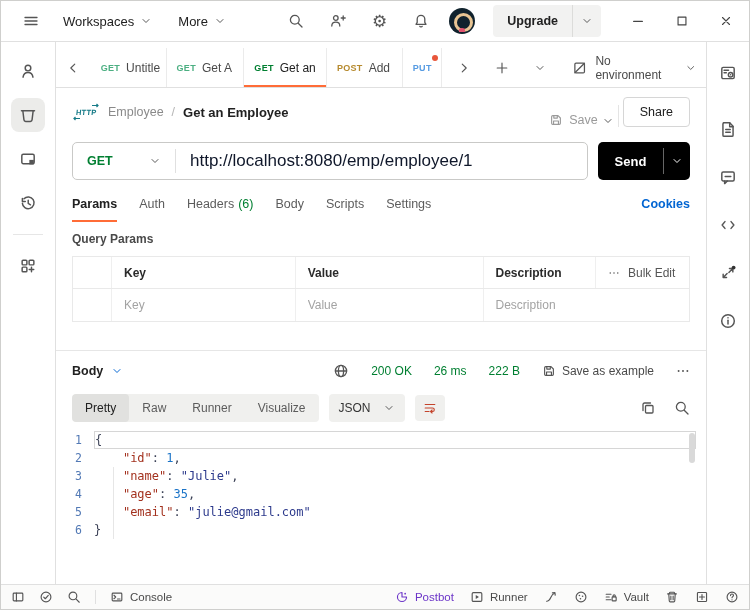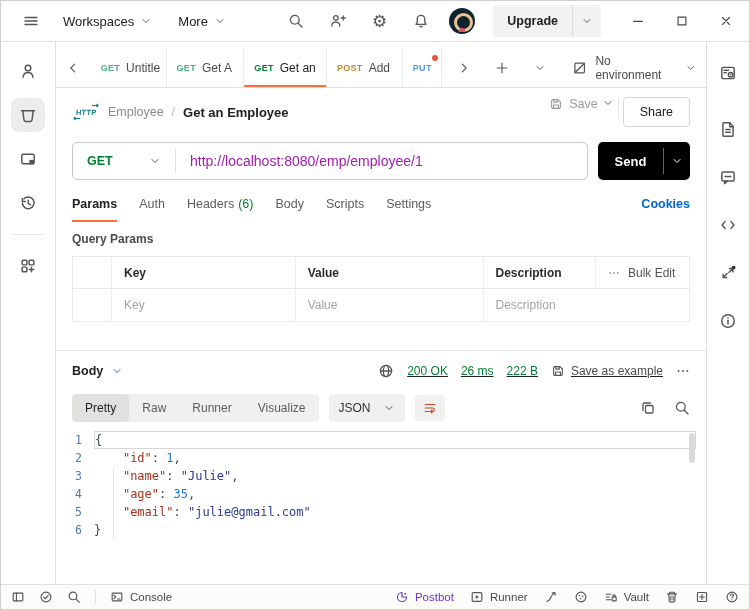--- a/index.html
+++ b/index.html
@@ -58,33 +58,33 @@
   .env-group { margin-left:auto; display:flex; align-items:center; gap:8px; padding:0 10px; cursor:pointer; }
   .env-label { font-size:12px; color:#4a4a4a; }
 
   
   .req-header { height:48px; display:flex; align-items:center; padding:0 16px; gap:8px; flex:0 0 auto; }
   .http-badge { position:relative; width:28px; height:20px; display:flex; align-items:center; justify-content:center; }
   .http-badge .txt { font-size:7.5px; font-weight:800; color:#157a87; letter-spacing:.2px; transform:skewX(-6deg); }
   .crumb-col { color:#8a8a8a; font-size:12.5px; }
   .crumb-sep { color:#b5b5b5; }
   .crumb-name { color:#212121; font-size:13px; font-weight:700; }
-  .req-header-right { margin-left:auto; display:flex; align-items:flex-start; gap:4px; }
+  .req-header-right { margin-left:auto; display:flex; align-items:flex-end; gap:4px; }
   .save-btn { display:flex; align-items:center; gap:6px; color:#9a9a9a; cursor:pointer; }
   .save-btn .ic { stroke:#9a9a9a; }
   .vdiv { width:1px; height:22px; background:#e4e4e4; }
   .share-btn { border:1px solid #d6d6d6; border-radius:4px; padding:7px 16px; font-size:12.5px; color:#212121; cursor:pointer; background:#fff; }
 
   
   .url-row { height:50px; display:flex; align-items:center; padding:0 16px; gap:10px; flex:0 0 auto; }
   .url-box { flex:1; height:38px; border:1px solid #c9c9c7; border-radius:5px; display:flex; align-items:center; background:#fff; min-width:0; }
   .method-select { width:102px; display:flex; align-items:center; justify-content:space-between; padding:0 14px; cursor:pointer; }
   .method-select .m { font-weight:700; font-size:12.5px; color:#007f31; }
   .url-divider { width:1px; height:24px; background:#e0e0e0; }
-  .url-input { flex:1; border:none; outline:none; font-family:"Liberation Sans",sans-serif; font-size:14px; color:#a21caf; padding:0 14px; background:transparent; min-width:0; }
+  .url-input { flex:1; border:none; outline:none; font-family:"Liberation Sans",sans-serif; font-size:17px; color:#0f172a; padding:0 14px; background:transparent; min-width:0; }
   .send-btn { width:92px; height:38px; border-radius:5px; background:#000000; display:flex; align-items:stretch; color:#fff; cursor:pointer; flex:0 0 auto; }
   .send-main { flex:1; display:flex; align-items:center; justify-content:center; font-weight:700; font-size:13px; }
   .send-divider { width:1px; background:rgba(255,255,255,.4); margin:6px 0; }
   .send-caret { width:26px; display:flex; align-items:center; justify-content:center; }
   .send-caret .ic { stroke:#fff; }
 
   
   .subtabs { height:36px; display:flex; align-items:center; padding:0 16px; gap:22px; flex:0 0 auto; }
   .subtab { position:relative; height:100%; display:flex; align-items:center; font-size:12.5px; color:#5c5c5c; cursor:pointer; gap:4px; }
   .subtab.active { color:#212121;font-weight:bold; }
@@ -108,21 +108,21 @@
   .qp-head-label { font-weight:700; color:#2b2b2b; }
   .qp-input { border:none; outline:none; width:100%; font-family:"Liberation Sans",sans-serif; font-size:12px; color:#212121; background:transparent; }
   .qp-input::placeholder { color:#a3a3a3; }
 
   .splitter { border-top:1px solid #e6e6e6; margin-top:28px; flex:0 0 auto; }
 
   
   .resp-header { height:40px; display:flex; align-items:center; padding:0 16px; gap:8px; flex:0 0 auto; }
   .resp-body-toggle { display:flex; align-items:center; gap:8px; cursor:pointer; }
   .resp-body-label { font-weight:700; font-size:12.5px; color:#212121; }
-  .resp-meta { margin-left:auto; display:flex; align-items:center; gap:13px;text-decoration:underline; }
+  .resp-meta { margin-left:auto; display:flex; align-items:center; gap:22px; }
   .meta-green { color:#007f31; font-size:12px; }
   .save-example { display:flex; align-items:center; gap:6px; color:#4a4a4a; font-size:12px; cursor:pointer; }
 
   .resp-toolbar { height:34px; display:flex; align-items:center; padding:0 16px; gap:10px; flex:0 0 auto; }
   .seg-group { display:flex; background:#f0f0ee; border-radius:4px; overflow:hidden; }
   .seg { padding:7px 13px; font-size:12px; color:#5c5c5c; cursor:pointer; }
   .seg.active { background:#e1e1df; color:#212121; border-radius:4px; }
   .pill { display:flex; align-items:center; gap:12px; background:#f0f0ee; border-radius:4px; padding:7px 10px; font-size:12px; color:#333; cursor:pointer; }
   .wrap-pill { background:#f0f0ee; border-radius:4px; padding:6px 8px; cursor:pointer; }
   .resp-tools-right { margin-left:auto; display:flex; align-items:center; gap:18px; }

